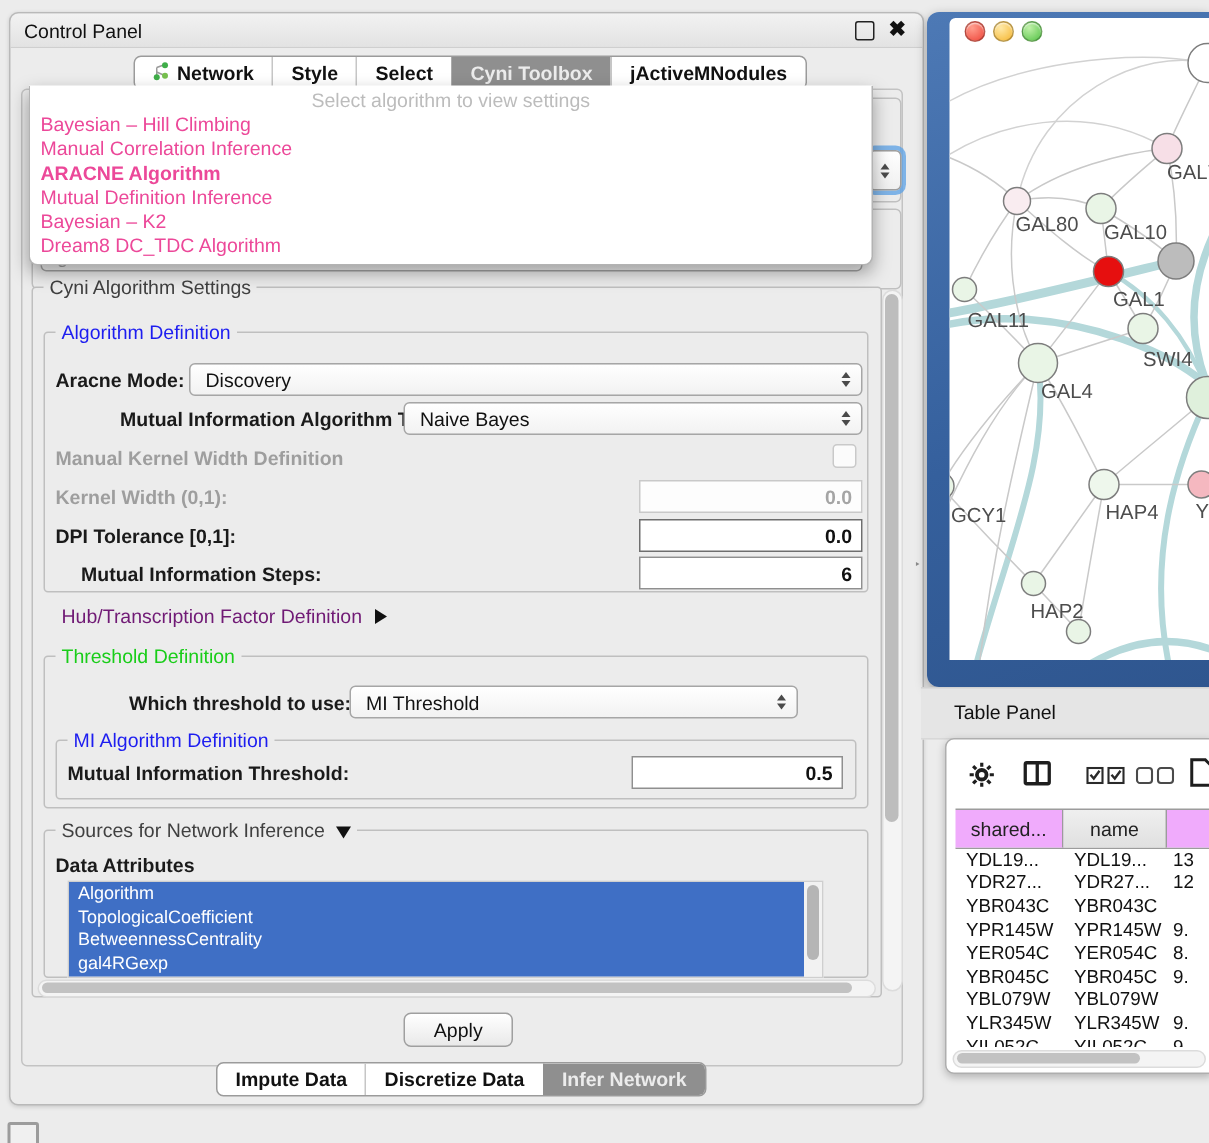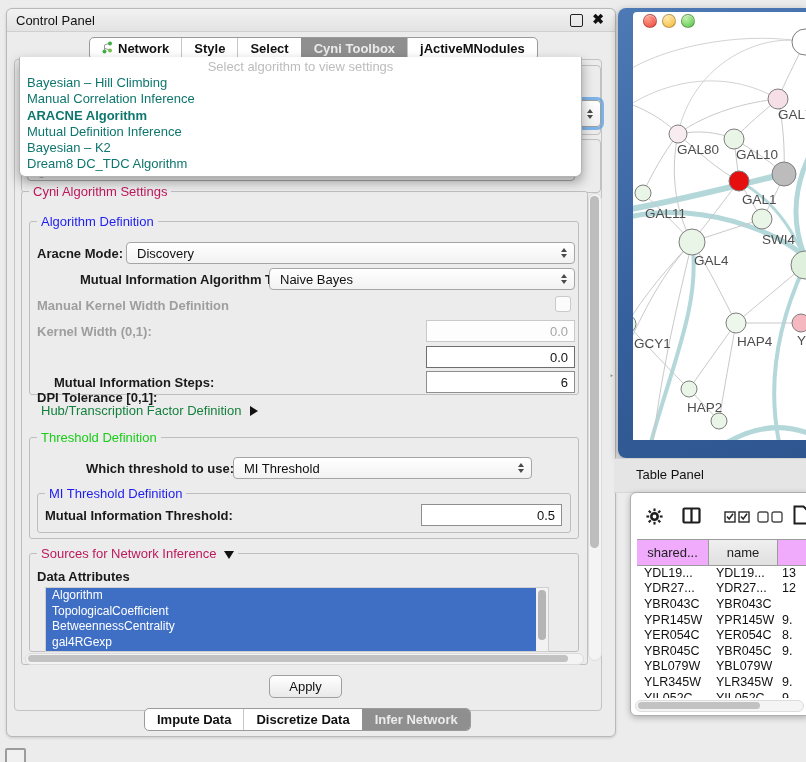--- a/index.html
+++ b/index.html
@@ -25,30 +25,30 @@
   .frag-combo{border:1px solid #9e9e9e;border-radius:4px;background:linear-gradient(#fff,#f0f0f0);box-shadow:0 0 0 3px rgba(90,160,230,.75);}
   .combo{background:linear-gradient(#ffffff,#f2f2f2);border:1px solid #a6a6a6;border-radius:4px;font-size:13px;color:#111;display:flex;align-items:center;padding:0 22px 0 10px;height:22px;box-sizing:border-box;}
   .combo.dis{color:#9f9f9f;}
   .spin{position:absolute;right:7px;top:50%;transform:translateY(-50%);display:flex;flex-direction:column;gap:2px;}
   .spin i{display:block;width:0;height:0;border-left:3.5px solid transparent;border-right:3.5px solid transparent;}
   .spin .up{border-bottom:4px solid #4a4a4a;}
   .spin .dn{border-top:4px solid #4a4a4a;}
   
   #algo-popup{left:12px;top:48px;width:561px;height:118px;background:#fff;border:1px solid #b3b3b3;border-top:none;border-radius:0 0 6px 6px;box-shadow:0 5px 12px rgba(0,0,0,.35);z-index:40;padding-top:1px;}
   #algo-popup .hint{text-align:center;color:#bcbcbc;font-size:13px;height:17px;line-height:17px;}
-  #algo-popup .dd-item{font-size:13px;color:#0f766e;padding:0 7px;height:16.3px;line-height:16.3px;}
+  #algo-popup .dd-item{font-size:13px;color:#ec4899;padding:0 7px;height:16.3px;line-height:16.3px;}
   #algo-popup .dd-item.b{font-weight:bold;}
   
   .grp{border:1px solid #bfbfbf;border-radius:3px;}
-  .grp-title{background:#ececec;padding:0 4px;font-size:13px;color:#be185d;white-space:nowrap;}
+  .grp-title{background:#ececec;padding:0 4px;font-size:13px;color:#404040;white-space:nowrap;}
   .grp-title.blue{color:#1d1df0;}
   .grp-title.green{color:#19cd19;}
   .lbl{font-size:13px;font-weight:bold;color:#1a1a1a;white-space:nowrap;}
   .lbl.dis{color:#9e9e9e;}
-  .field{background:#fff;border:1px solid #8f8f8f;font-size:13px;color:#111;display:flex;align-items:center;justify-content:flex-end;padding:0 6px;box-sizing:border-box;height:22px;}
+  .field{background:#fff;border:1px solid #8f8f8f;font-size:13px;color:#111;display:flex;align-items:center;justify-content:flex-end;padding:0 6px;box-sizing:border-box;height:22px;font-weight:bold;}
   .field.dis{border-color:#c9c9c9;color:#a5a5a5;background:#fdfdfd;}
   .chk{width:14px;height:14px;border:1px solid #c9c9c9;border-radius:3px;background:#fbfbfb;}
   .tri-right{display:inline-block;width:0;height:0;border-top:5.5px solid transparent;border-bottom:5.5px solid transparent;border-left:8px solid #111;margin-left:9px;vertical-align:-1px;}
   .tri-down{display:inline-block;width:0;height:0;border-left:5.5px solid transparent;border-right:5.5px solid transparent;border-top:8px solid #111;margin-left:7px;vertical-align:-1px;}
   
   .vsb{background:#f4f4f4;border:1px solid #dcdcdc;border-radius:7px;}
   .vsb .thumb{position:absolute;left:1px;width:9px;background:#bdbdbd;border-radius:6px;}
   .hsb{background:#f4f4f4;border:1px solid #dcdcdc;border-radius:6px;}
   .hsb .thumb{position:absolute;top:1px;height:7px;background:#c2c2c2;border-radius:5px;}
   
@@ -167,44 +167,44 @@
         <i class="dn"></i>
       </span>
   </div>
 
   <div class="abs lbl dis" style="left:30px;top:289px;">Manual Kernel Width Definition</div>
   <div class="abs chk" style="left:548px;top:287px;"></div>
 
   <div class="abs lbl dis" style="left:30px;top:315px;">Kernel Width (0,1):</div>
   <div class="abs field dis" style="left:419px;top:311px;width:149px;">0.0</div>
 
-  <div class="abs lbl" style="left:30px;top:341px;margin-top:40px;">DPI Tolerance [0,1]:</div>
+  <div class="abs lbl" style="left:30px;top:341px;">DPI Tolerance [0,1]:</div>
   <div class="abs field" style="left:419px;top:337px;width:149px;border-color:#6e6e6e;">0.0</div>
 
   <div class="abs lbl" style="left:30px;top:366px;margin-left:17px;">Mutual Information Steps:</div>
   <div class="abs field" style="left:419px;top:362px;width:149px;">6</div>
 
-  <div class="abs" style="left:34px;top:394px;font-size:13px;color:#15803d;">
+  <div class="abs" style="left:34px;top:394px;font-size:13px;color:#701a75;">
     <span>Hub/Transcription Factor Definition</span><span class="tri-right"></span>
   </div>
 
   <div class="abs grp" style="left:22px;top:428px;width:548px;height:100px;"></div>
   <div class="abs grp-title green" style="left:30px;top:421px;">Threshold Definition</div>
 
   <div class="abs lbl" style="left:79px;top:452px;">Which threshold to use:</div>
   <div class="abs combo" style="left:226px;top:448px;width:299px;">
     <span>MI Threshold</span>
     <span class="spin">
         <i class="up"></i>
         <i class="dn"></i>
       </span>
   </div>
 
   <div class="abs grp" style="left:30px;top:484px;width:532px;height:38px;"></div>
-  <div class="abs grp-title blue" style="left:38px;top:477px;">MI Threshold Definition</div>
+  <div class="abs grp-title blue" style="left:38px;top:477px;">MI Algorithm Definition</div>
 
   <div class="abs lbl" style="left:38px;top:499px;">Mutual Information Threshold:</div>
   <div class="abs field" style="left:414px;top:495px;width:141px;">0.5</div>
 
   <div class="abs grp" style="left:22px;top:544px;width:548px;height:97px;"></div>
   <div class="abs grp-title" style="left:30px;top:537px;">
     <span>Sources for Network Inference</span><span class="tri-down"></span>
   </div>
   <div class="abs lbl" style="left:30px;top:560px;">Data Attributes</div>
 

